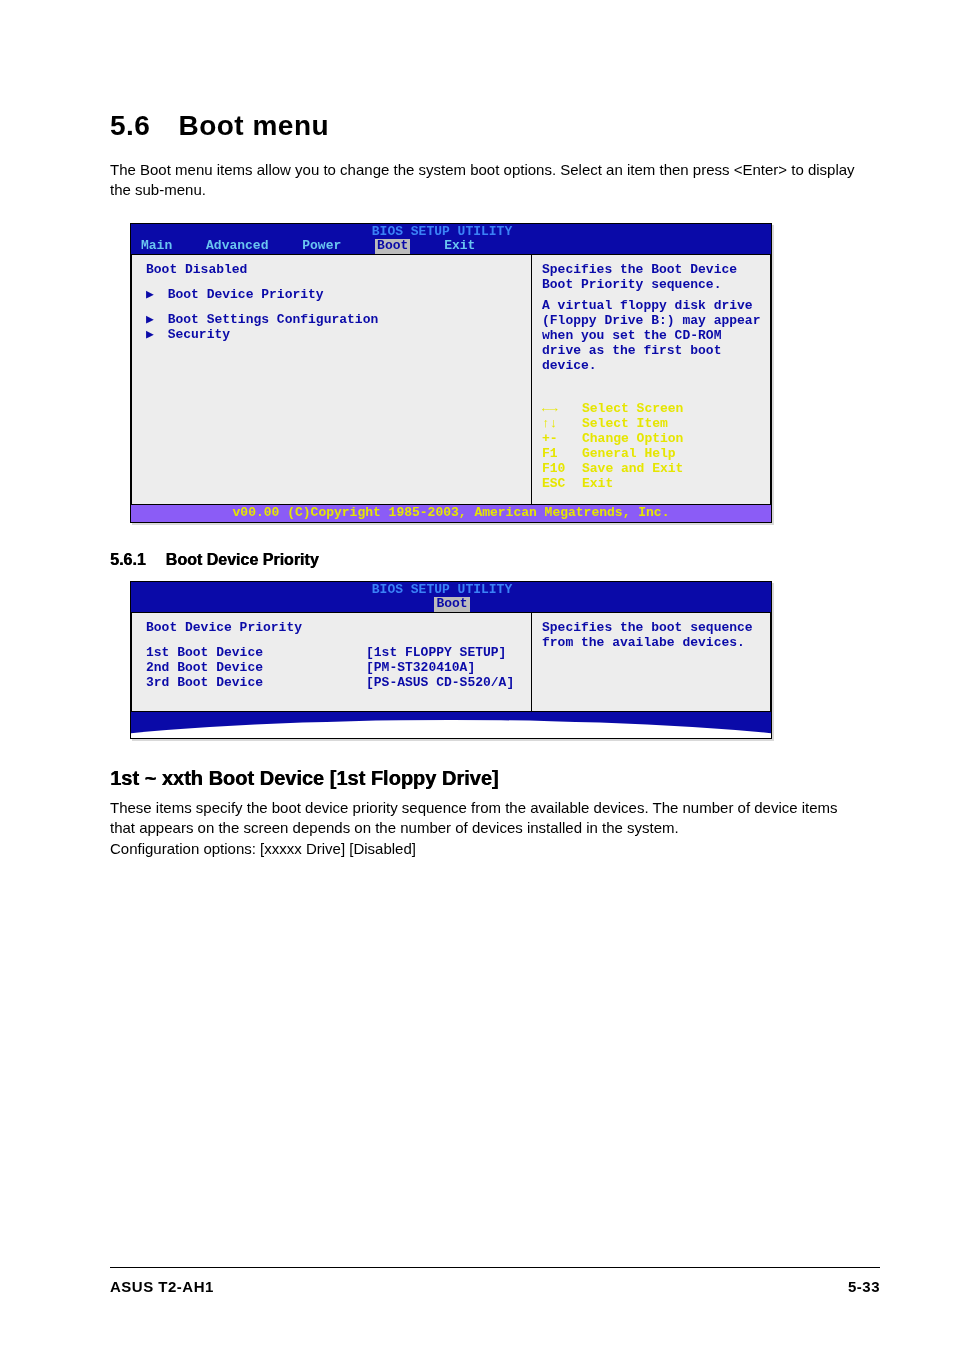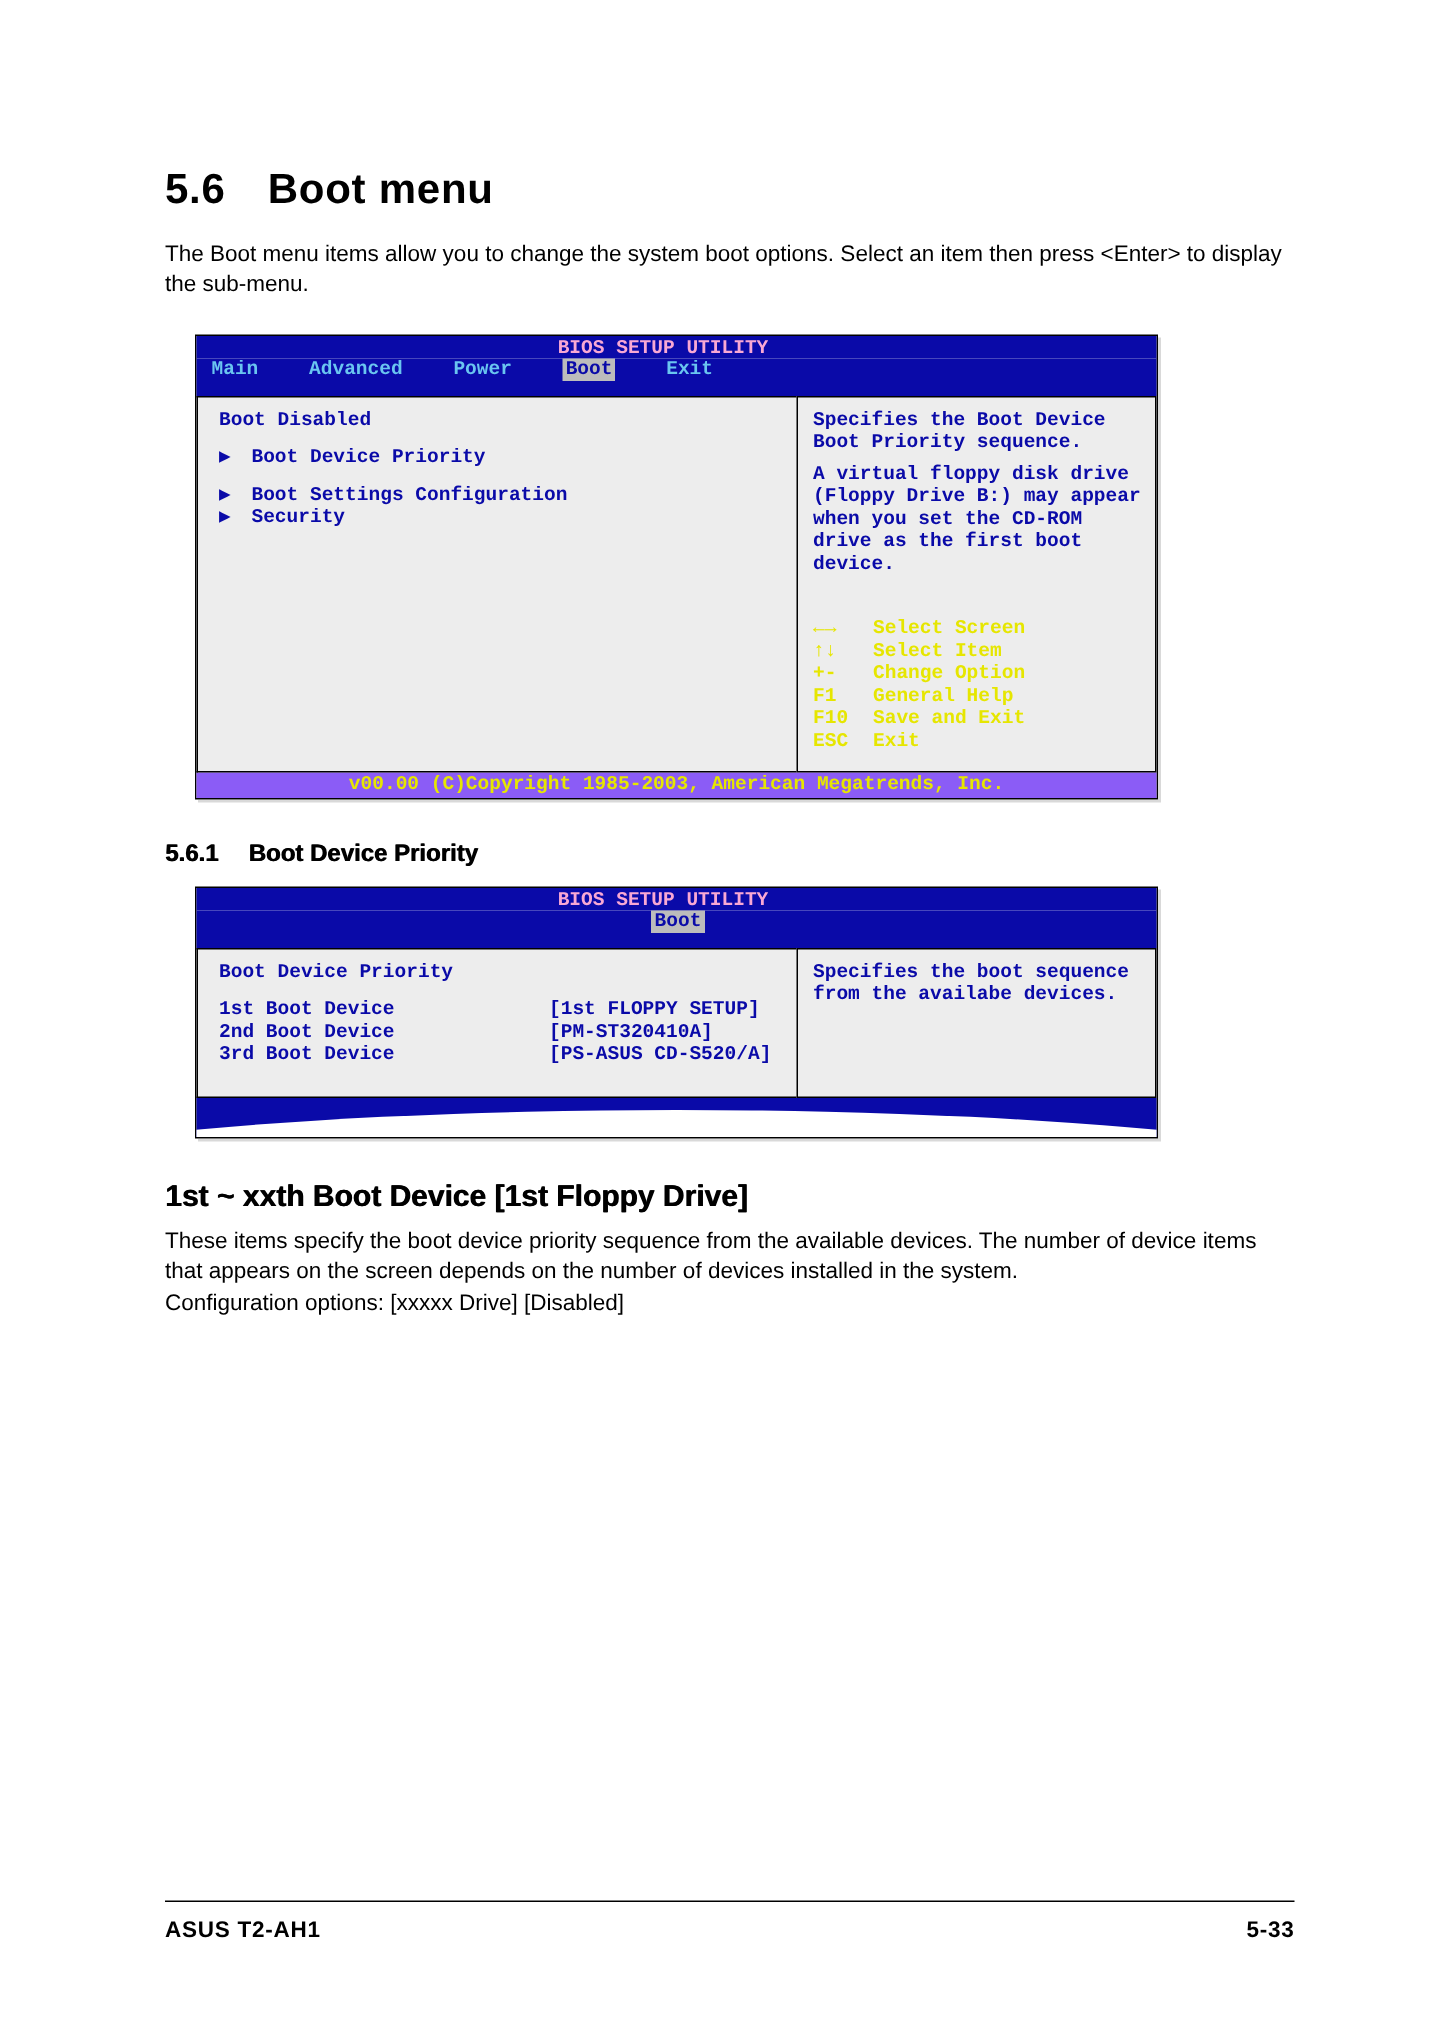--- a/index.html
+++ b/index.html
@@ -33,30 +33,30 @@
     margin: 0 0 28px 20px;
     width: 640px;
     font-family: "Courier New", monospace;
     font-size: 13px;
     line-height: 1.15;
     border: 1px solid #000;
     box-shadow: 2px 2px 0 rgba(0,0,0,0.15);
   }
   .bios-title {
     background: #0a0aa8;
-    color: #f9a8d4;
+    color: #3b82f6;
     text-align: center;
     font-weight: bold;
     padding: 1px 18px 0 0;
   }
   .bios-tabs {
     background: #0a0aa8;
     color: #6ac5f0;
     font-weight: bold;
-    padding: 0 8px 10px 10px;
+    padding: 0 8px 0 10px;
   }
   .bios-tabs span { display:inline-block; margin-right: 26px; }
   .bios-tabs .sel { background:#bcbcbc; color:#0a0aa8; padding:0 2px; }
   .bios-body { display:flex; background:#ededed; }
   .bios-left {
     flex: 1 1 auto;
     border: 1px solid #000;
     border-right: none;
     padding: 8px 10px 20px 14px;
     color: #0a0aa8;
@@ -104,21 +104,21 @@
     text-shadow: 0.5px 0 0 #000;
   }
   h2.subsec .num { display:inline-block; margin-right: 20px; }
   h3.item {
     font-size: 20px;
     font-weight: bold;
     margin: 6px 0 8px 0;
     text-shadow: 0.5px 0 0 #000;
   }
   .footer {
-    position:absolute; left:110px; right:91px; bottom:56px;
+    position:absolute; left:110px; right:74px; bottom:56px;
     border-top:1px solid #000;
     padding-top:10px;
     display:flex; justify-content:space-between;
     font-weight:bold; font-size:15px;
     letter-spacing:0.5px;
   }
 </style>
 </head>
 <body>
 

